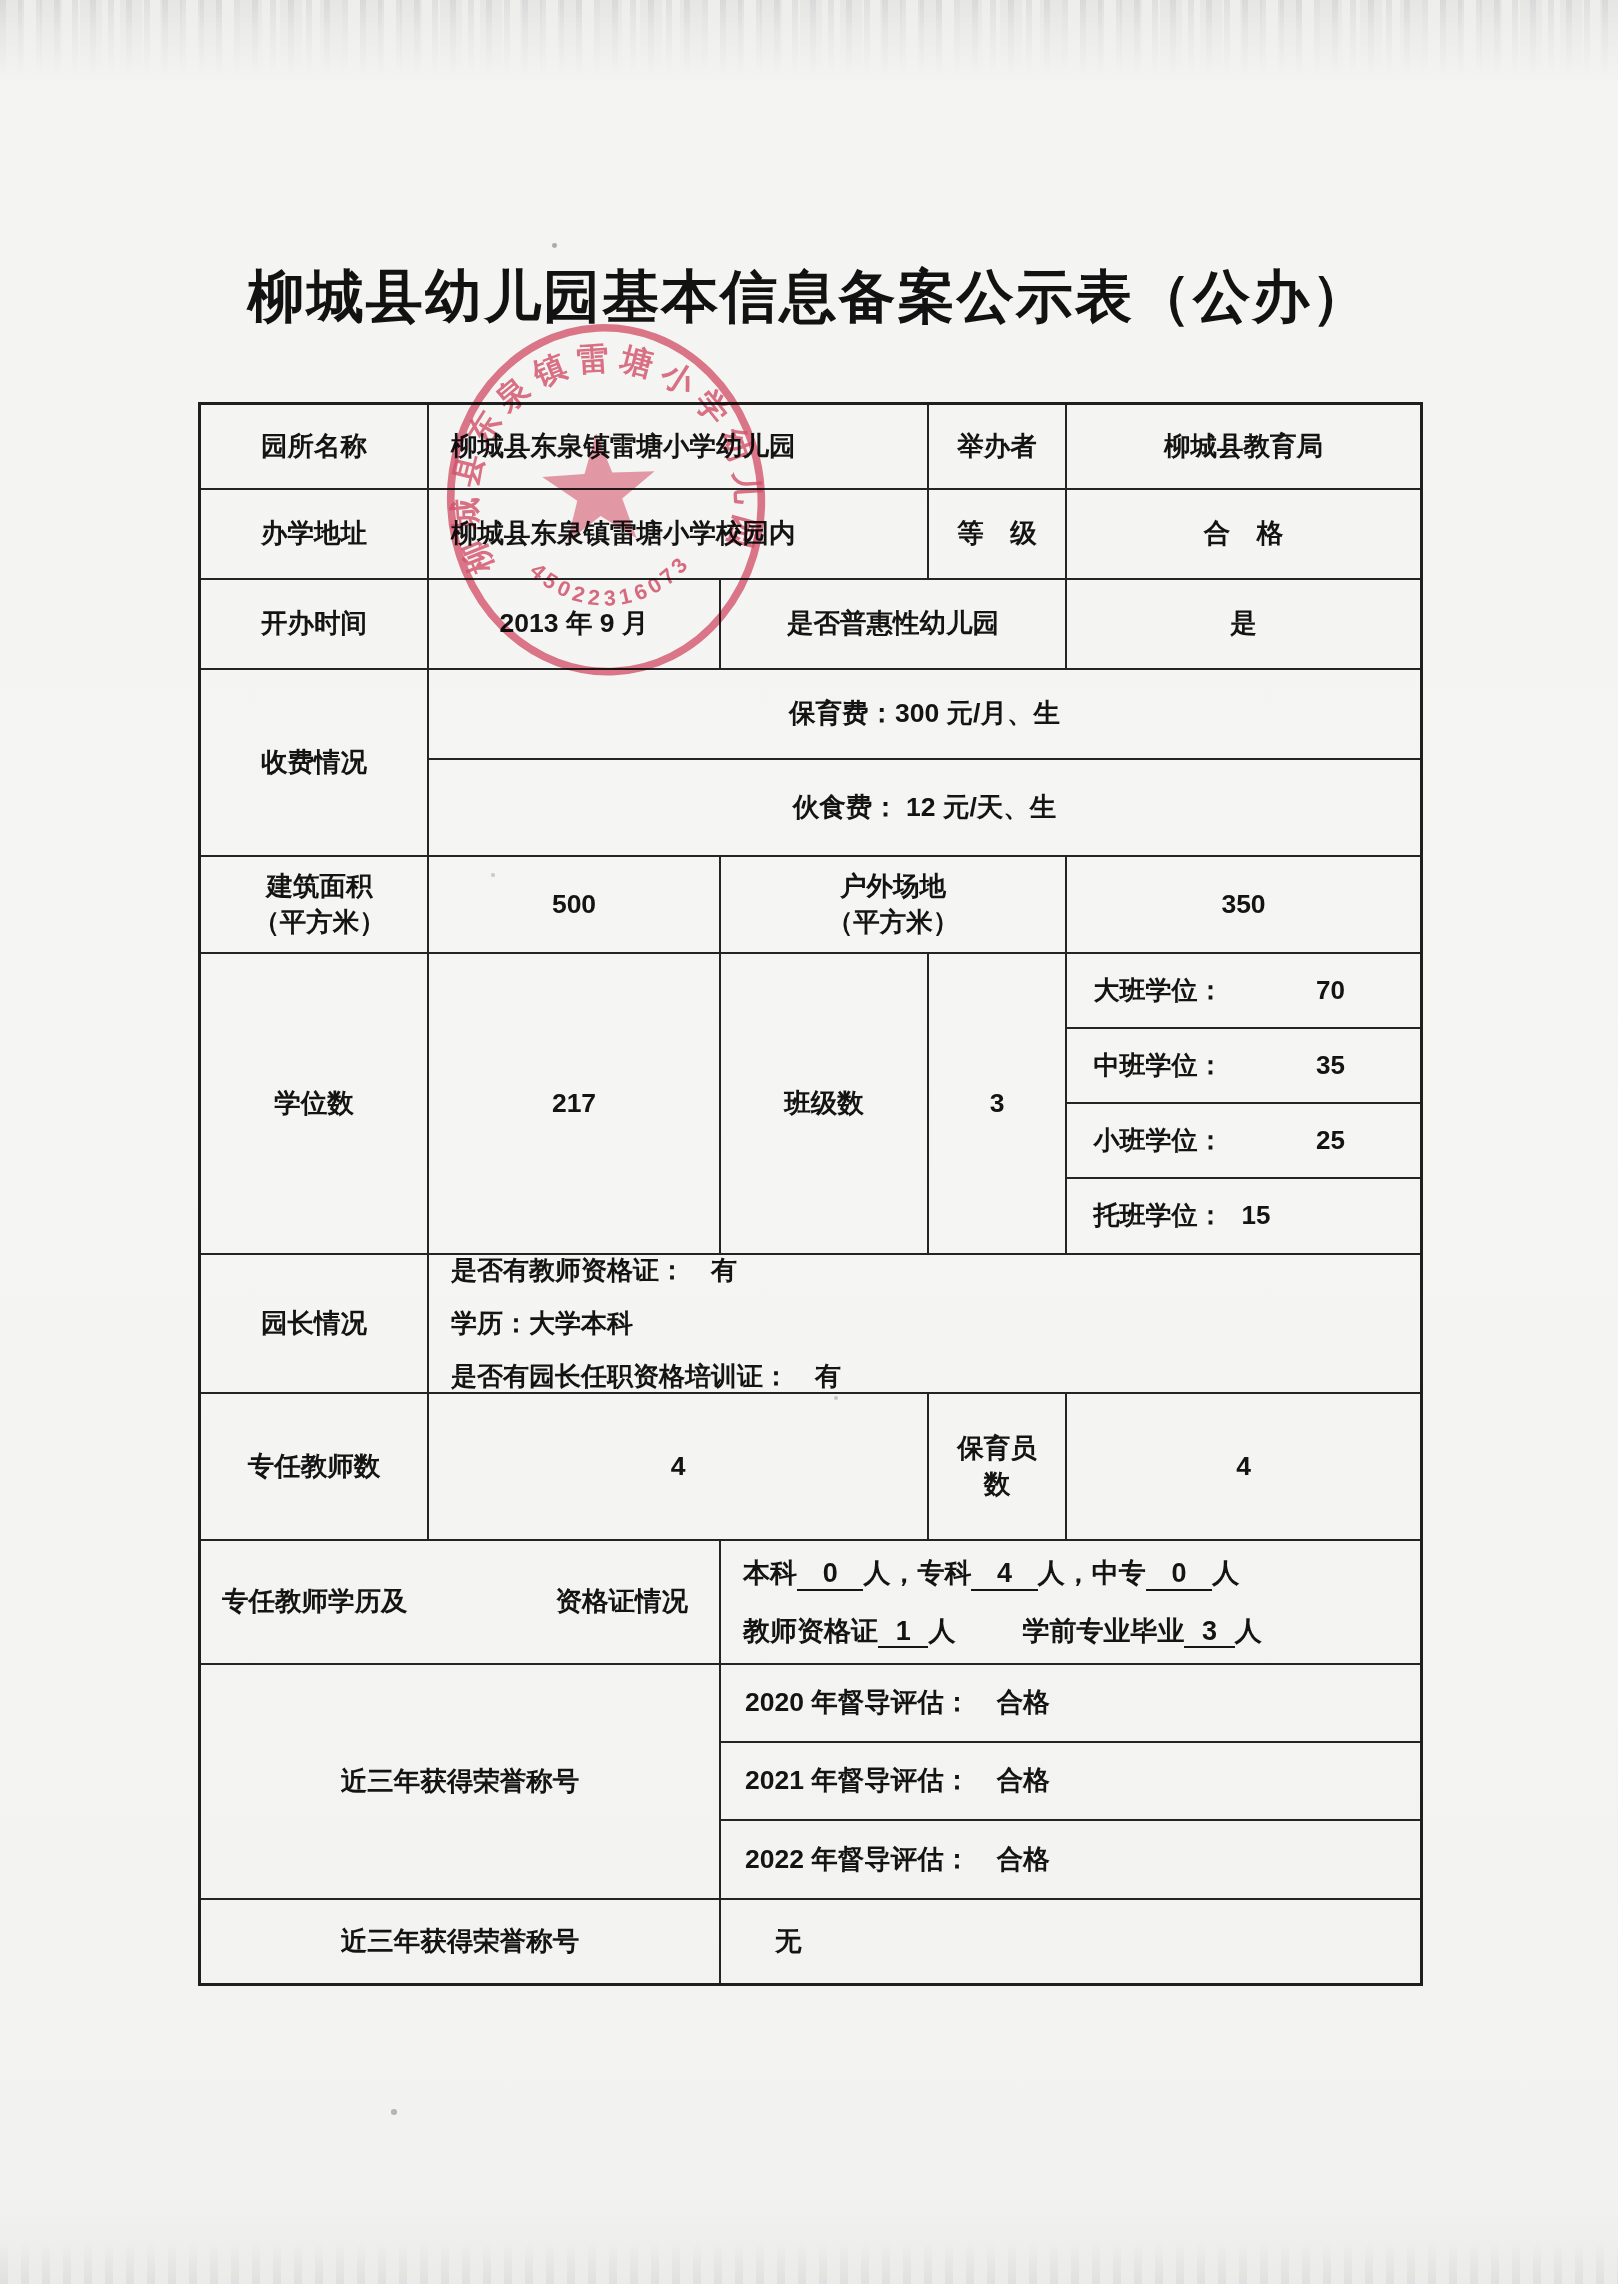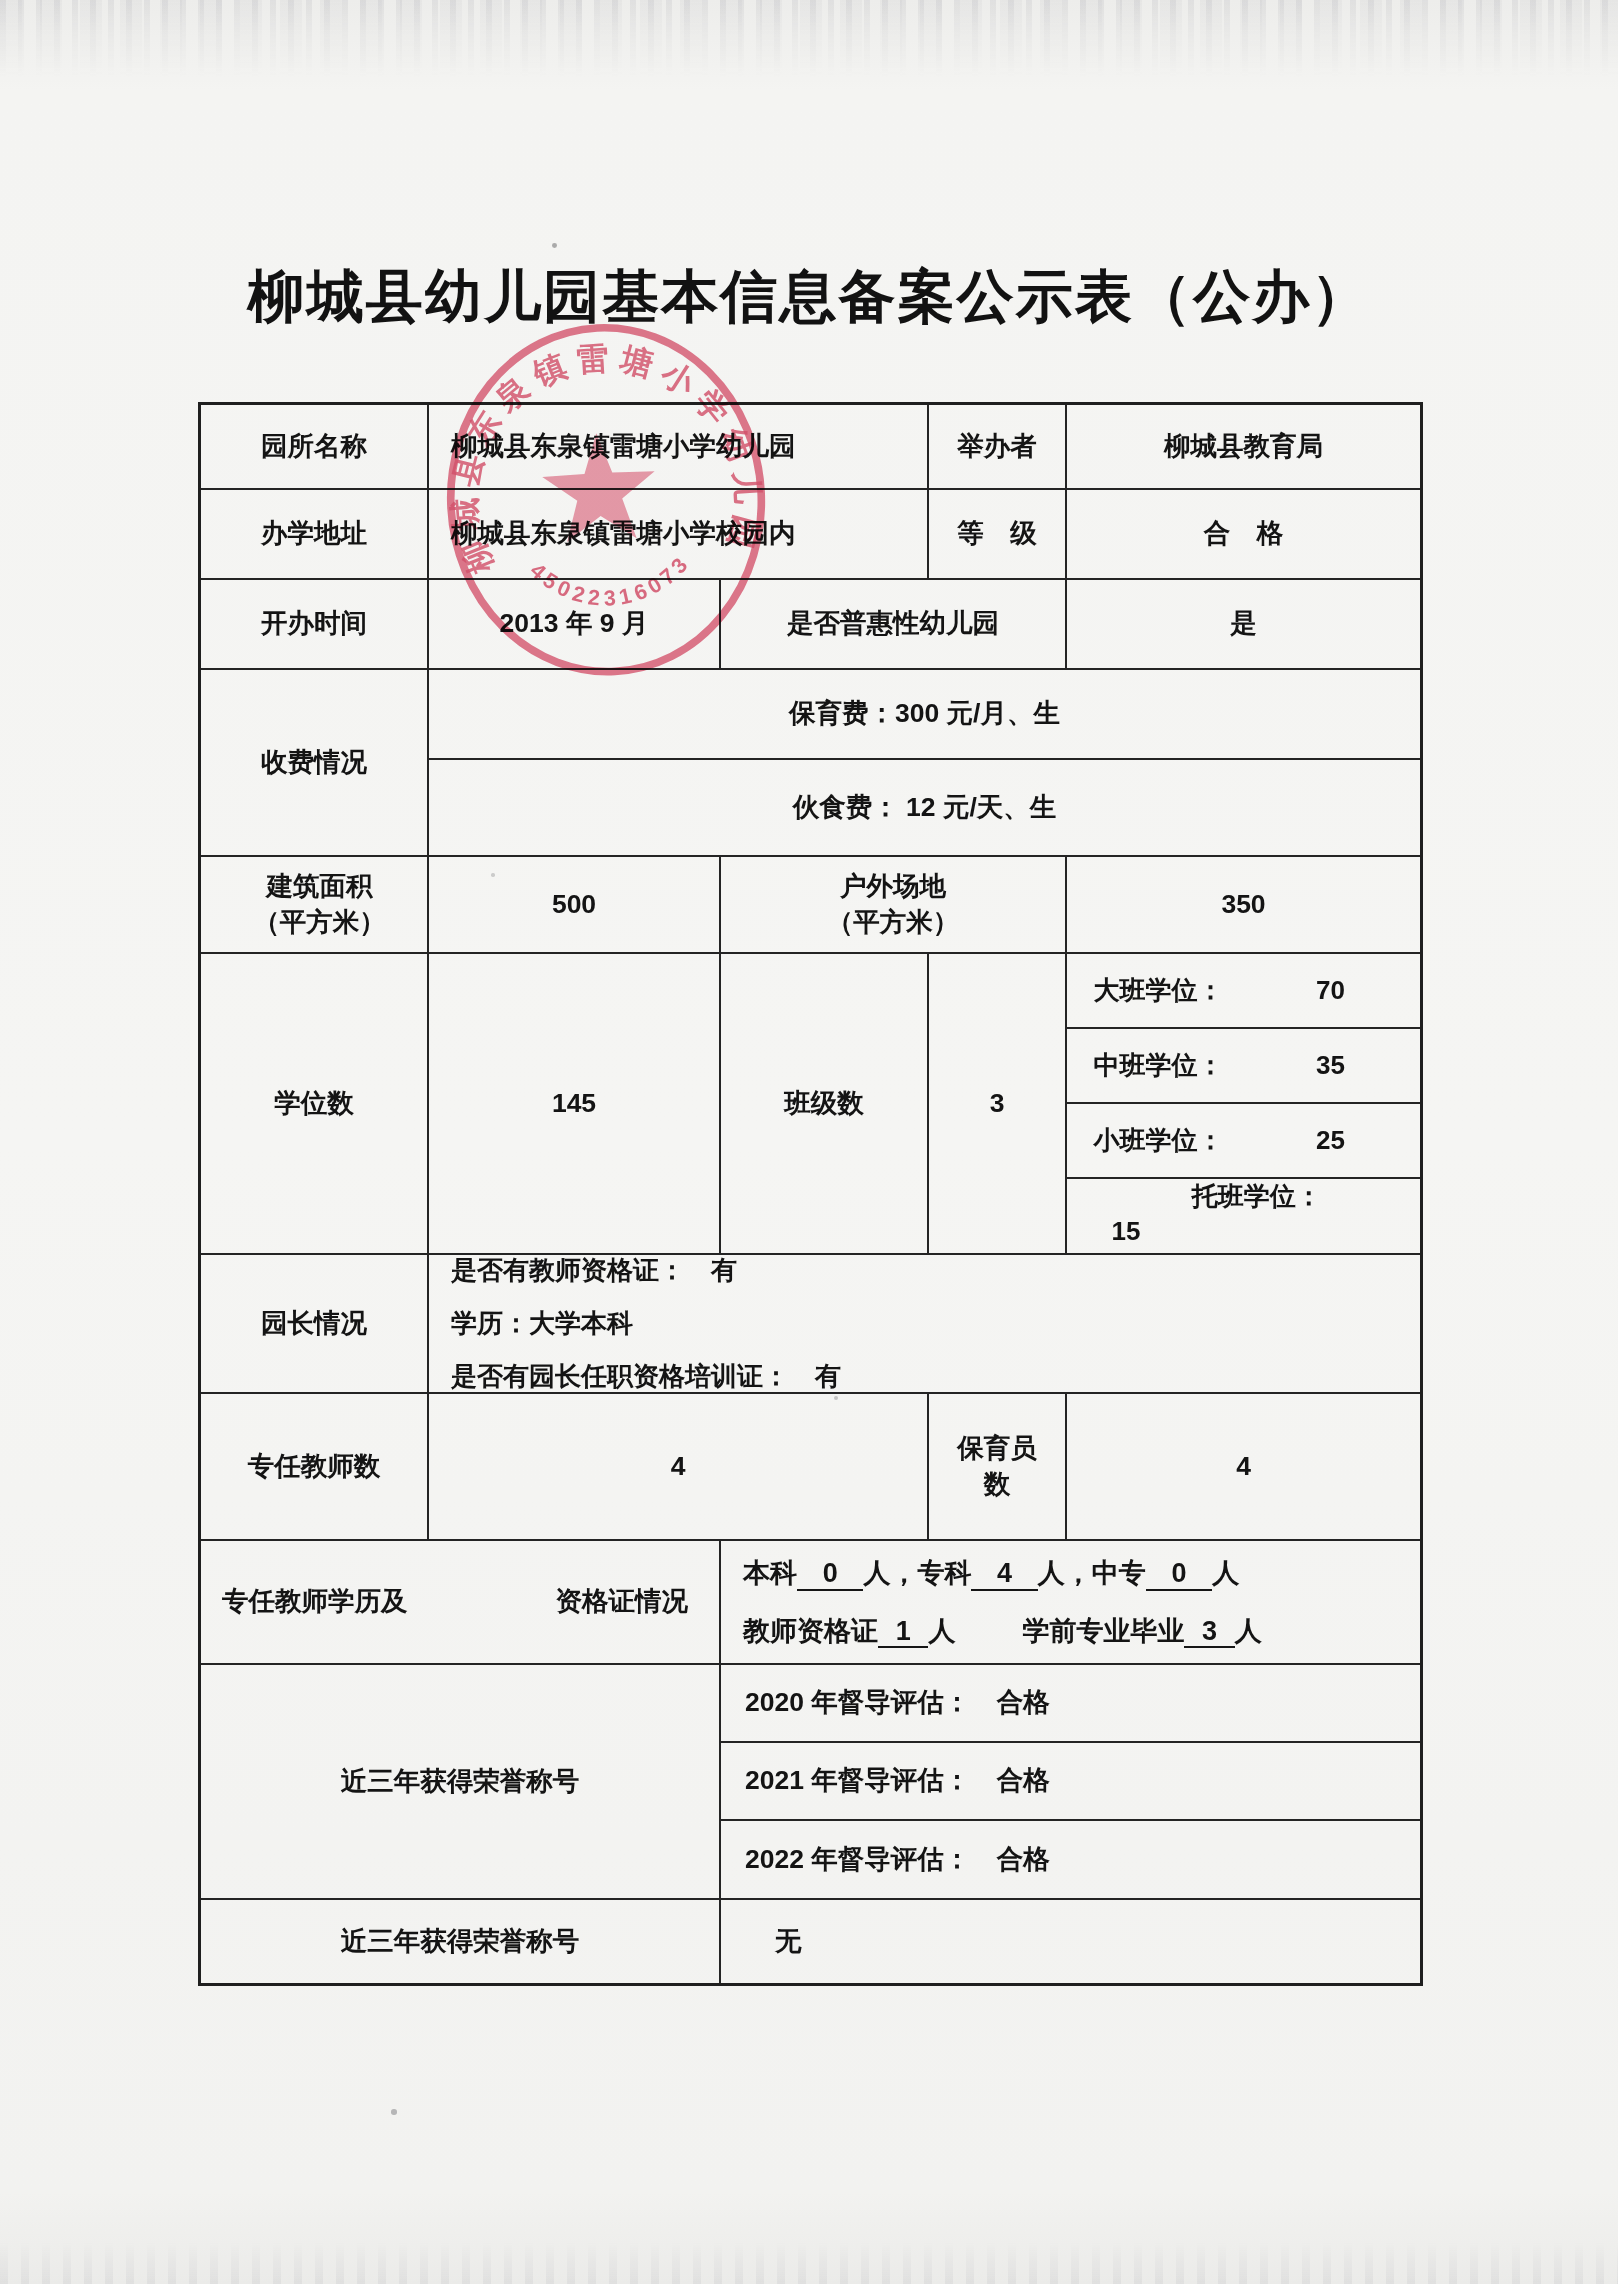--- a/index.html
+++ b/index.html
@@ -72,21 +72,21 @@
   .a-addr-l{grid-area:2/1/3/2;}   .a-addr-v{grid-area:2/2/3/4;}
   .a-grade-l{grid-area:2/4/3/5;}  .a-grade-v{grid-area:2/5/3/6;}
   .a-found-l{grid-area:3/1/4/2;}  .a-found-v{grid-area:3/2/4/3;}
   .a-incl-l{grid-area:3/3/4/5;}   .a-incl-v{grid-area:3/5/4/6;}
   .a-fees-l{grid-area:4/1/6/2;}   .a-fees-1{grid-area:4/2/5/6;} .a-fees-2{grid-area:5/2/6/6;}
   .a-bld-l{grid-area:6/1/7/2;}    .a-bld-v{grid-area:6/2/7/3;}
   .a-out-l{grid-area:6/3/7/5;}    .a-out-v{grid-area:6/5/7/6;}
   .a-seat-l{grid-area:7/1/11/2;}  .a-seat-v{grid-area:7/2/11/3;}
   .a-cls-l{grid-area:7/3/11/4;}   .a-cls-v{grid-area:7/4/11/5;}
   .a-bk0{grid-area:7/5/8/6;} .a-bk1{grid-area:8/5/9/6;}
-  .a-bk2{grid-area:9/5/10/6;} .a-bk3{grid-area:10/5/11/6;flex-direction:column;}
+  .a-bk2{grid-area:9/5/10/6;} .a-bk3{grid-area:10/5/11/6;}
   .a-prin-l{grid-area:11/1/12/2;text-align:right;} .a-prin-v{grid-area:11/2/12/6;}
   .a-tch-l{grid-area:12/1/13/2;}  .a-tch-v{grid-area:12/2/13/4;}
   .a-care-l{grid-area:12/4/13/5;} .a-care-v{grid-area:12/5/13/6;}
   .a-qual-l{grid-area:13/1/14/3;} .a-qual-v{grid-area:13/3/14/6;}
   .a-eval-l{grid-area:14/1/17/3;}
   .a-ev0{grid-area:14/3/15/6;} .a-ev1{grid-area:15/3/16/6;} .a-ev2{grid-area:16/3/17/6;}
   .a-hon-l{grid-area:17/1/18/3;}  .a-hon-v{grid-area:17/3/18/6;}
 
   .breakdown{justify-content:flex-start;padding-left:26.5px;padding-right:0;text-align:left;font-size:26px;}
   .breakdown .num{margin-left:auto;margin-right:75px;}
@@ -151,21 +151,21 @@
       <span>（平方米）</span>
     </div>
     <div class="cell a-bld-v">500</div>
     <div class="cell col twoline a-out-l">
       <span>户外场地</span>
       <span>（平方米）</span>
     </div>
     <div class="cell no-r a-out-v">350</div>
 
     <div class="cell a-seat-l">学位数</div>
-    <div class="cell a-seat-v">145</div>
+    <div class="cell a-seat-v">217</div>
     <div class="cell a-cls-l">班级数</div>
     <div class="cell a-cls-v">3</div>
 
     <div class="cell no-r breakdown a-bk0">
       <span>大班学位：</span>
       <span class="num">70</span>
     </div>
     <div class="cell no-r breakdown a-bk1">
       <span>中班学位：</span>
       <span class="num">35</span>

